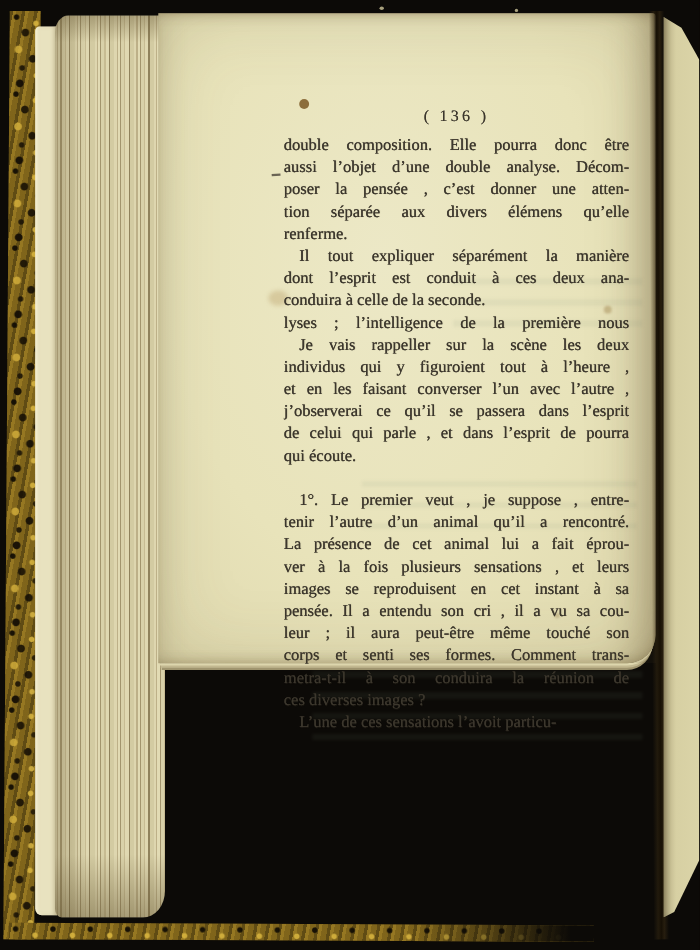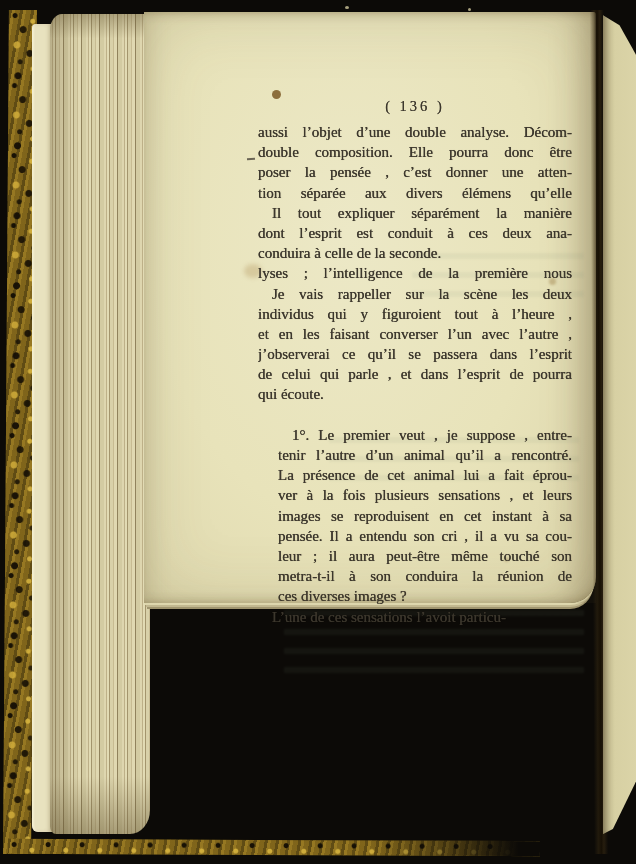--- a/index.html
+++ b/index.html
@@ -77,21 +77,21 @@
   .dust2{left:468px;top:8px;width:3px;height:3px;}
 
   
   .page-number{position:absolute;left:114px;top:86px;width:314px;
     text-align:center;font-size:14.5px;letter-spacing:3px;
     color:#3c372d;text-shadow:0 0 .6px rgba(60,54,43,.9);}
   .text-block{position:absolute;left:114px;top:110px;width:314px;
     font-size:15px;line-height:20.2px;color:#3c372d;
     text-shadow:0 0 .6px rgba(60,54,43,.85), .3px .4px .7px rgba(60,54,43,.35);}
   .para{margin:0;}
-  .para.gap{margin-top:20.2px;margin-left:20px;}
+  .para.gap{margin-top:20.2px;}
   .line{text-align:justify;text-align-last:justify;height:20.2px;overflow:hidden;}
   .line.final{text-align-last:left;}
   .line.first{text-indent:14px;}
 
   
   .gutter{position:absolute;left:592px;top:10px;width:14px;height:844px;transform:rotate(-.3deg);
     background:linear-gradient(90deg, rgba(25,18,6,0) 0%, rgba(55,42,18,.5) 30%, #171005 52%, rgba(60,45,20,.55) 70%, rgba(25,18,6,0) 100%);}
   .sliver{position:absolute;left:603px;top:12px;width:33px;height:822px;
     background:linear-gradient(90deg,#c6bd91 0,#d7d0a3 35%,#dbd4a8 100%);
     box-shadow:inset 6px 0 8px -4px rgba(40,30,10,.55);
@@ -120,24 +120,25 @@
     <div class="fox fox2"></div>
     <div class="fox fox3"></div>
     <div class="fox fox4"></div>
     <div class="stray-mark"></div>
 
     <div class="page-number">( 136 )</div>
 
     <div class="text-block">
 
       <div class="para">
+        <div class="line">double composition. Elle pourra donc être</div>
         <div class="line">aussi l’objet d’une double analyse. Décom-</div>
-        <div class="line">double composition. Elle pourra donc être</div>
         <div class="line">poser la pensée , c’est donner une atten-</div>
         <div class="line">tion séparée aux divers élémens qu’elle</div>
+        <div class="line final">renferme.</div>
       </div>
 
       <div class="para">
         <div class="line first">Il tout expliquer séparément la manière</div>
         <div class="line">dont l’esprit est conduit à ces deux ana-</div>
         <div class="line final">conduira à celle de la seconde.</div>
         <div class="line">lyses ; l’intelligence de la première nous</div>
       </div>
 
       <div class="para">
@@ -150,20 +151,21 @@
       </div>
 
       <div class="para gap">
         <div class="line first">1°. Le premier veut , je suppose , entre-</div>
         <div class="line">tenir l’autre d’un animal qu’il a rencontré.</div>
         <div class="line">La présence de cet animal lui a fait éprou-</div>
         <div class="line">ver à la fois plusieurs sensations , et leurs</div>
         <div class="line">images se reproduisent en cet instant à sa</div>
         <div class="line">pensée. Il a entendu son cri , il a vu sa cou-</div>
         <div class="line">leur ; il aura peut-être même touché son</div>
+        <div class="line">corps et senti ses formes. Comment trans-</div>
         <div class="line">metra-t-il à son conduira la réunion de</div>
         <div class="line final">ces diverses images ?</div>
       </div>
 
       <div class="para">
         <div class="line first final">L’une de ces sensations l’avoit particu-</div>
       </div>
 
     </div>
   </div>

